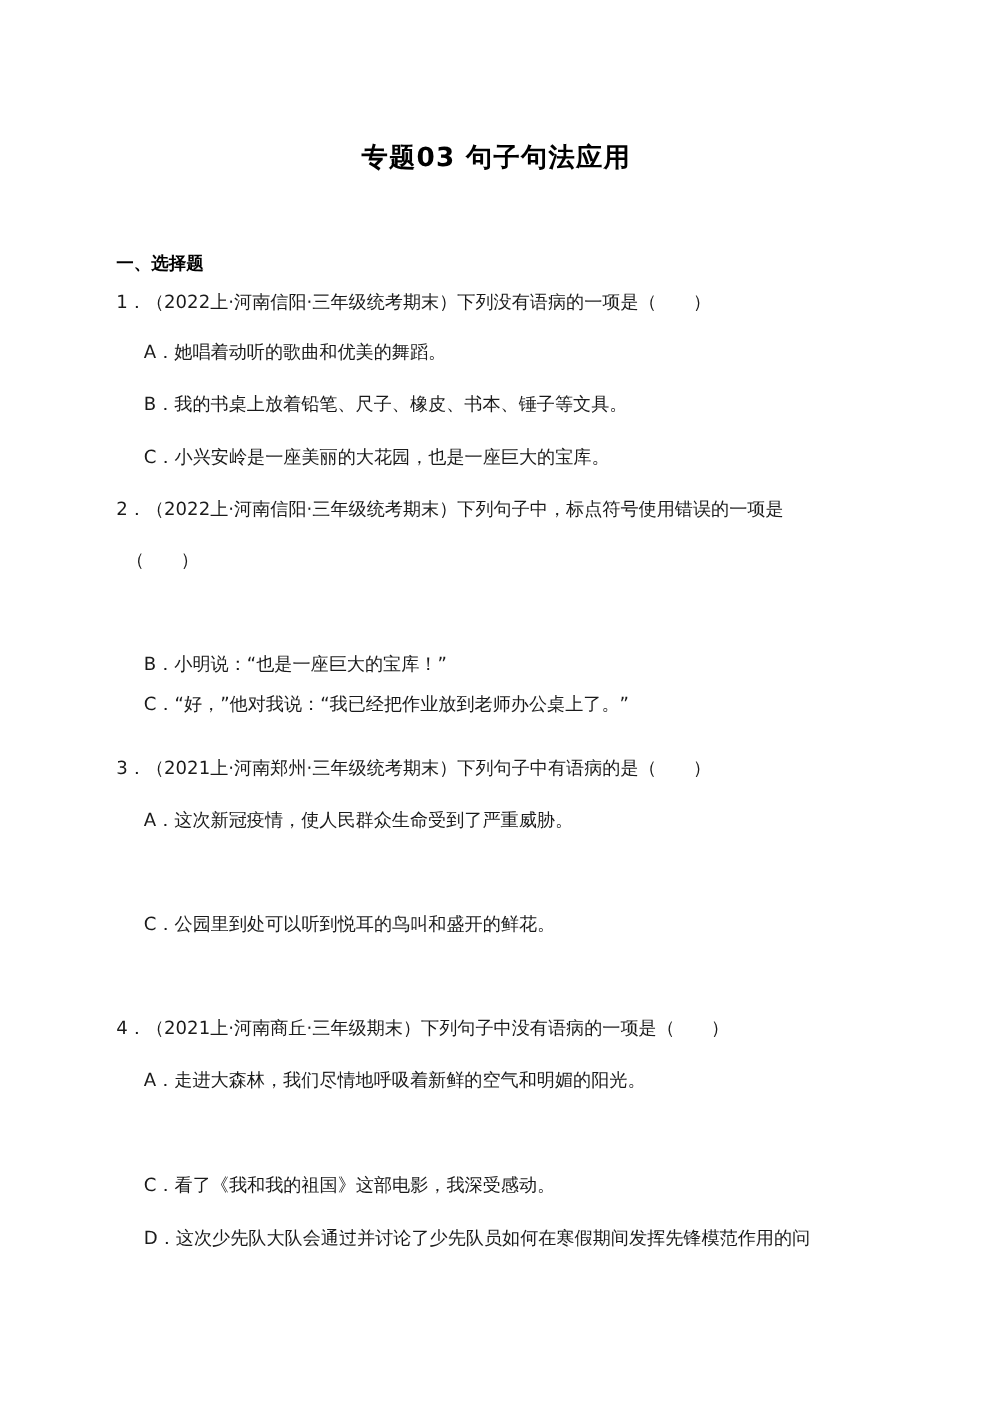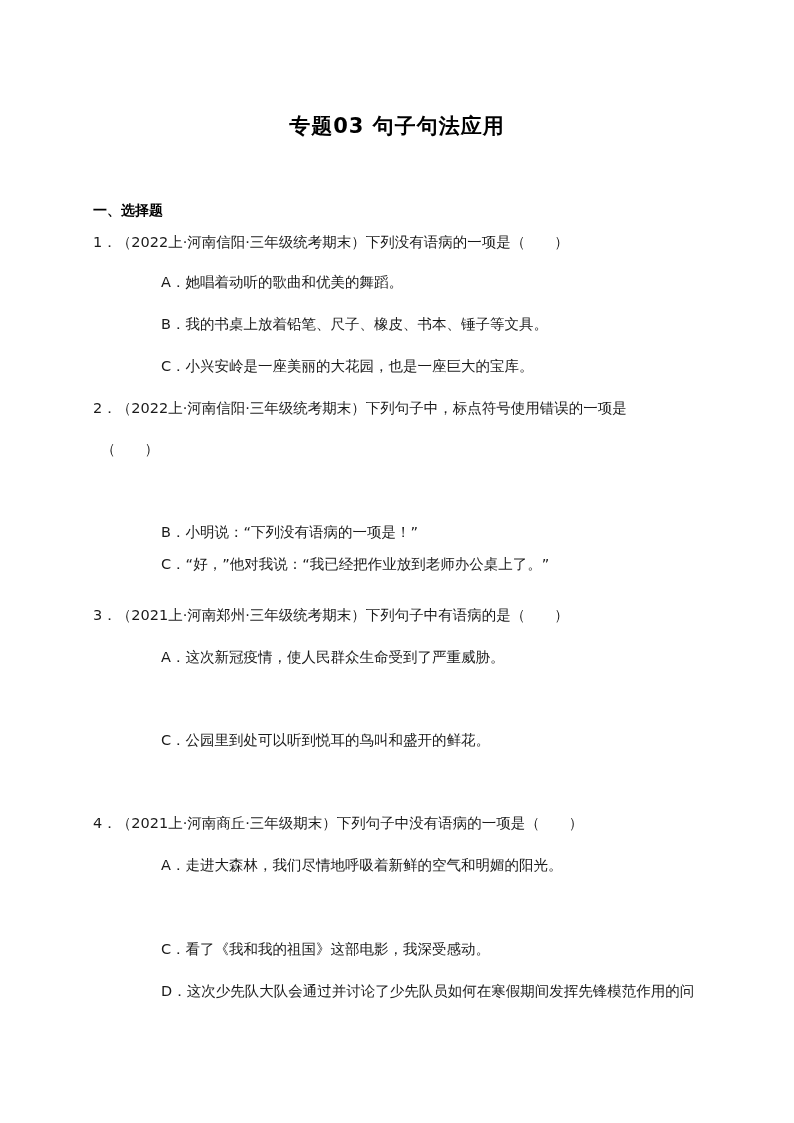--- a/index.html
+++ b/index.html
@@ -42,40 +42,40 @@
       color: #000;
     }
     .line {
       position: absolute;
       font-size: 14.5px;
       white-space: nowrap;
       line-height: 20px;
       color: #1a1a1a;
     }
     .q { left: 93px; }
-    .opt { left: 115px; margin-left: 46px; }
+    .opt { left: 115px; }
     .cont { left: 101px; }
   </style>
 </head>
 <body>
 
 <div class="page">
 
   <div class="title">专题03  句子句法应用</div>
 
   <div class="section-heading">一、选择题</div>
 
   <div class="line q" style="top:232px;">1．（2022上·河南信阳·三年级统考期末）下列没有语病的一项是（　　）</div>
   <div class="line opt" style="top:272px;">A．她唱着动听的歌曲和优美的舞蹈。</div>
   <div class="line opt" style="top:314px;">B．我的书桌上放着铅笔、尺子、橡皮、书本、锤子等文具。</div>
   <div class="line opt" style="top:356px;">C．小兴安岭是一座美丽的大花园，也是一座巨大的宝库。</div>
 
   <div class="line q" style="top:398px;">2．（2022上·河南信阳·三年级统考期末）下列句子中，标点符号使用错误的一项是</div>
   <div class="line cont" style="top:439px;">（　　）</div>
-  <div class="line opt" style="top:522px;">B．小明说：“下列没有语病的一项是！”</div>
+  <div class="line opt" style="top:522px;">B．小明说：“也是一座巨大的宝库！”</div>
   <div class="line opt" style="top:554px;">C．“好，”他对我说：“我已经把作业放到老师办公桌上了。”</div>
 
   <div class="line q" style="top:605px;">3．（2021上·河南郑州·三年级统考期末）下列句子中有语病的是（　　）</div>
   <div class="line opt" style="top:647px;">A．这次新冠疫情，使人民群众生命受到了严重威胁。</div>
   <div class="line opt" style="top:730px;">C．公园里到处可以听到悦耳的鸟叫和盛开的鲜花。</div>
 
   <div class="line q" style="top:813px;">4．（2021上·河南商丘·三年级期末）下列句子中没有语病的一项是（　　）</div>
   <div class="line opt" style="top:855px;">A．走进大森林，我们尽情地呼吸着新鲜的空气和明媚的阳光。</div>
   <div class="line opt" style="top:981px;">D．这次少先队大队会通过并讨论了少先队员如何在寒假期间发挥先锋模范作用的问</div>
   <div class="line opt" style="top:939px;">C．看了《我和我的祖国》这部电影，我深受感动。</div>

